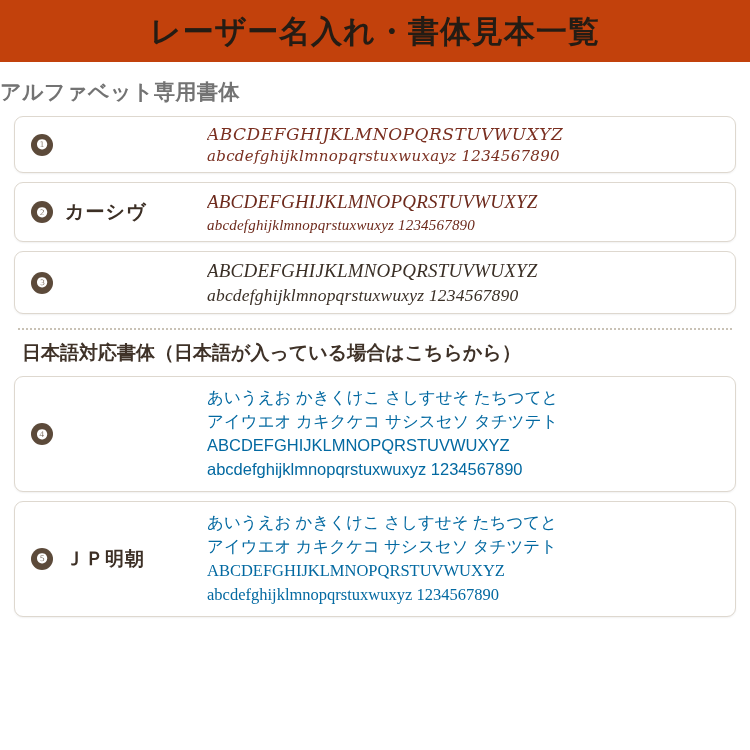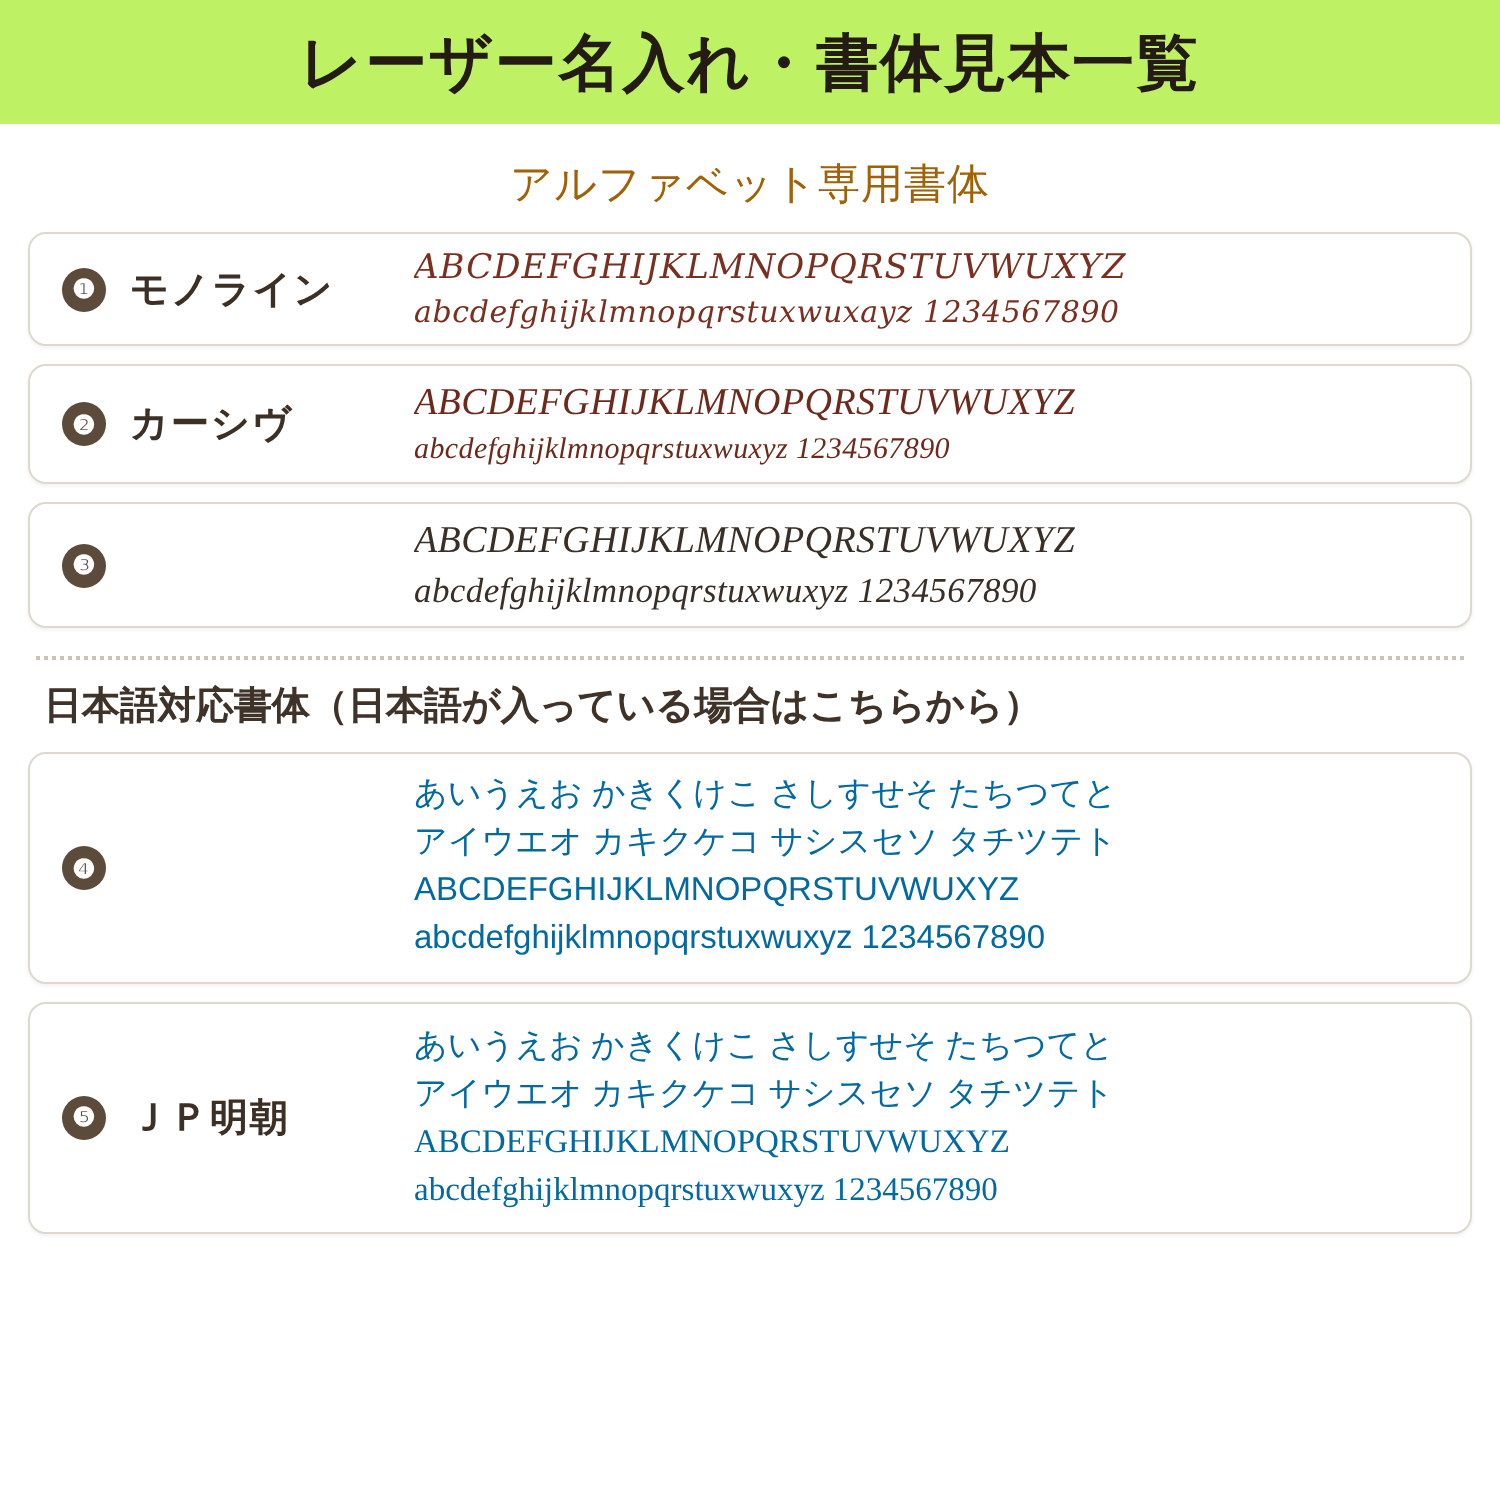--- a/index.html
+++ b/index.html
@@ -17,40 +17,39 @@
   .page {
     position: relative;
     width: 750px;
     height: 750px;
     box-sizing: border-box;
   }
 
   
   .header {
     height: 62px;
-    background: #bef264;
+    background: #c2410c;
     display: flex;
     align-items: center;
     justify-content: center;
   }
   .header-title {
     font-size: 31px;
     font-weight: bold;
     letter-spacing: 1px;
     color: #241c14;
     text-align: center;
     line-height: 1;
   }
 
   
   .section-title-center {
-    text-align: center;
     font-size: 21px;
-    font-weight: normal;
-    color: #a16207;
+    font-weight: bold;
+    color: #737373;
     margin: 16px 0 10px 0;
     letter-spacing: 0.5px;
   }
   .section-title-left {
     text-align: left;
     font-size: 19px;
     font-weight: bold;
     color: #3f3228;
     margin: 4px 0 10px 22px;
     letter-spacing: 0px;
@@ -189,21 +188,20 @@
     <div class="header-title">レーザー名入れ・書体見本一覧</div>
   </div>
 
   <div class="section-title-center">アルファベット専用書体</div>
 
   <div class="rows">
 
     <div class="row">
       <div class="row-label">
         <div class="num">❶</div>
-        <div class="label-text">モノライン</div>
       </div>
       <div class="row-sample s-monoline">
         <div class="sample-line l1">ABCDEFGHIJKLMNOPQRSTUVWUXYZ</div>
         <div class="sample-line l2">abcdefghijklmnopqrstuxwuxayz  1234567890</div>
       </div>
     </div>
 
     <div class="row">
       <div class="row-label">
         <div class="num">❷</div>

